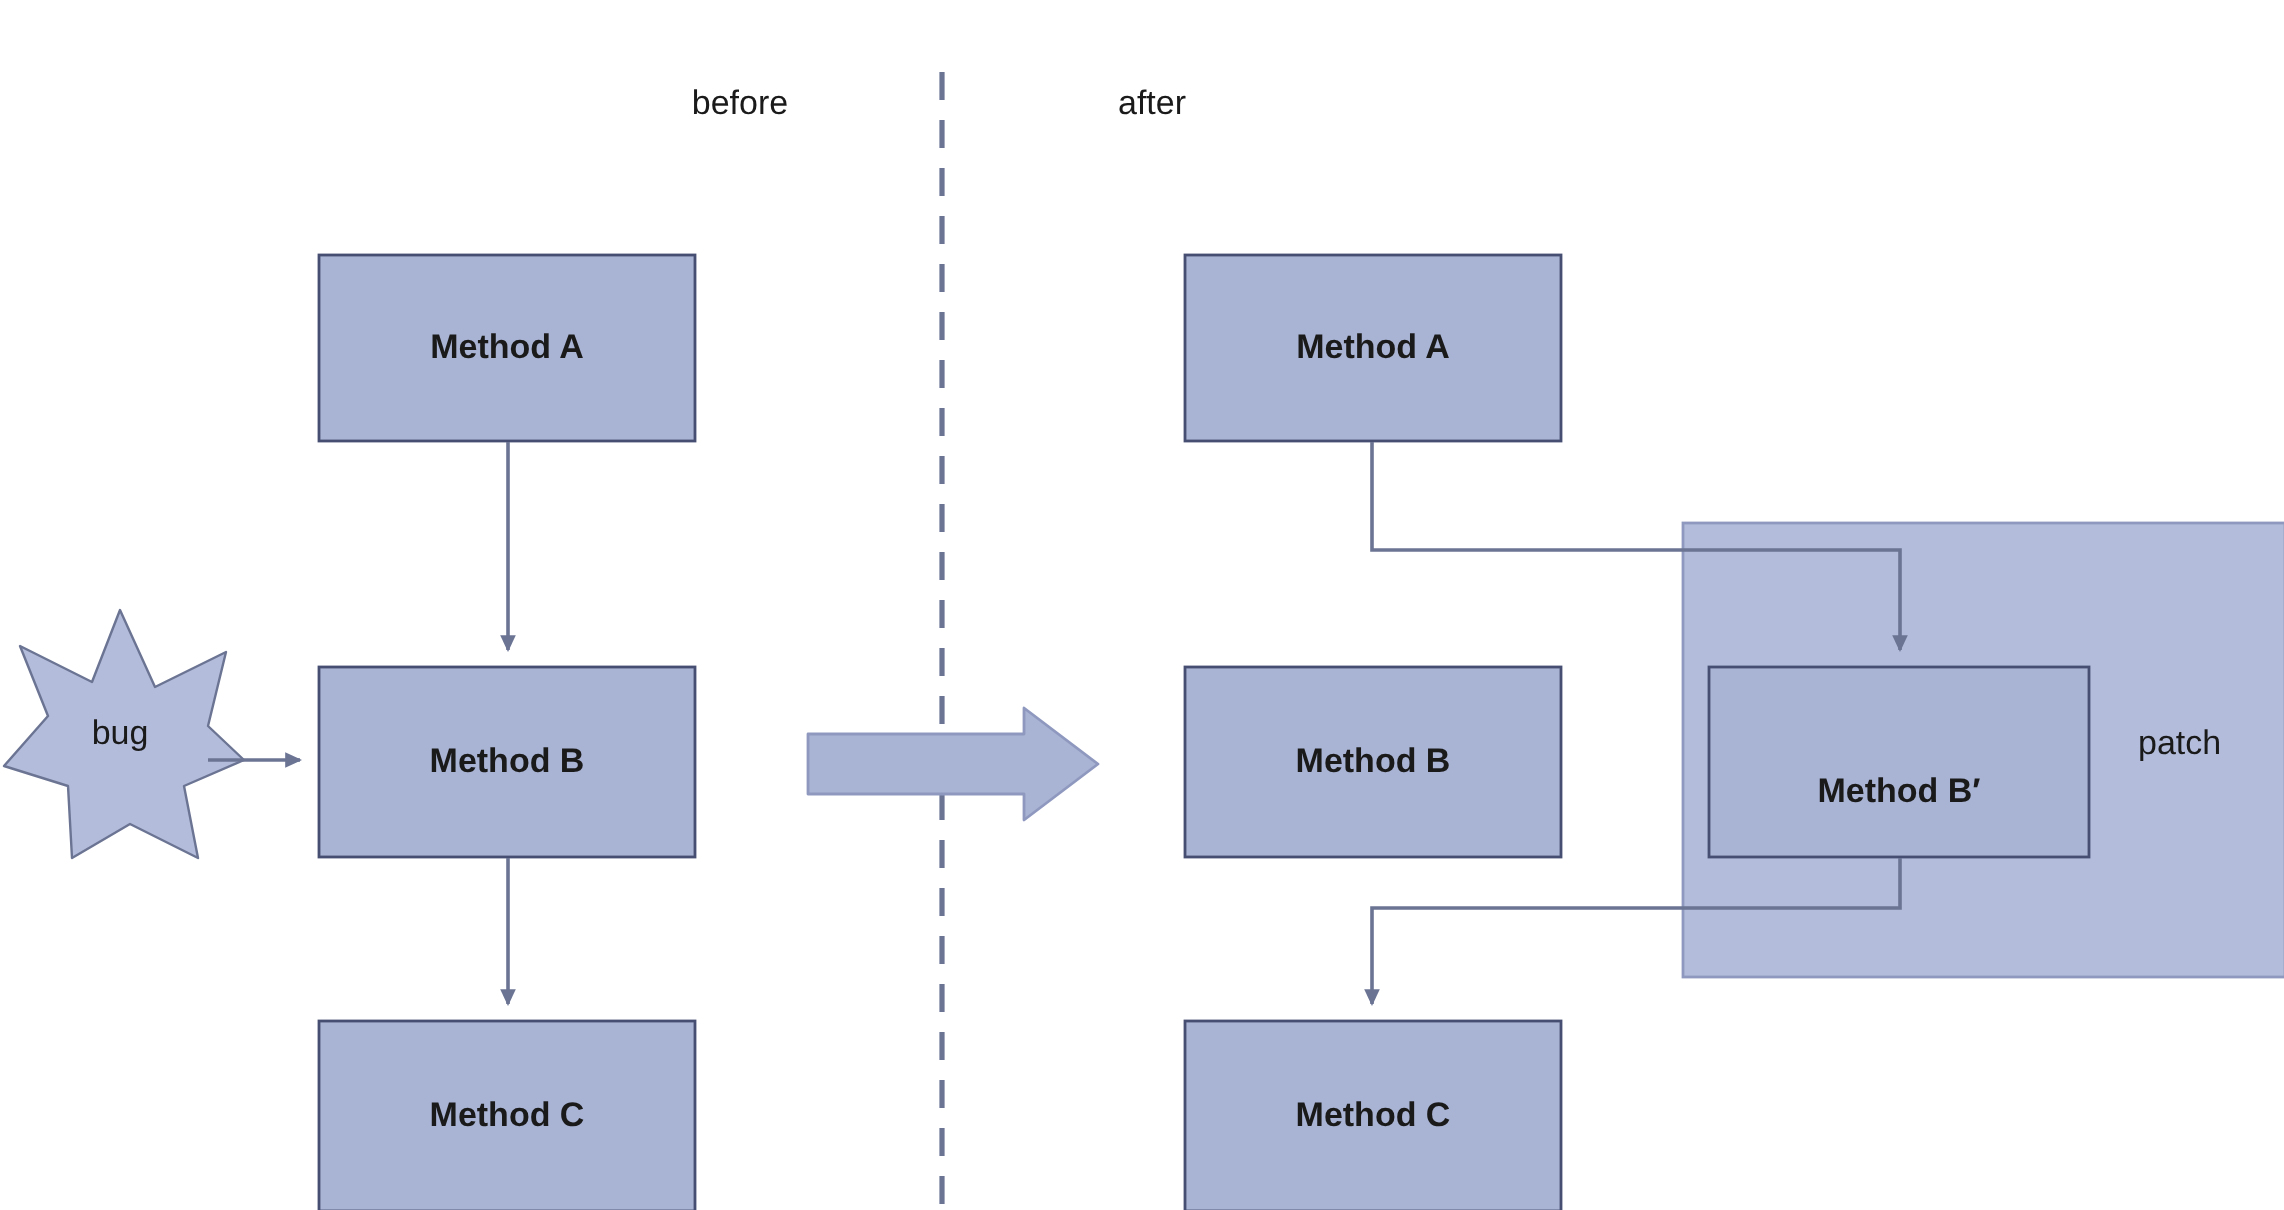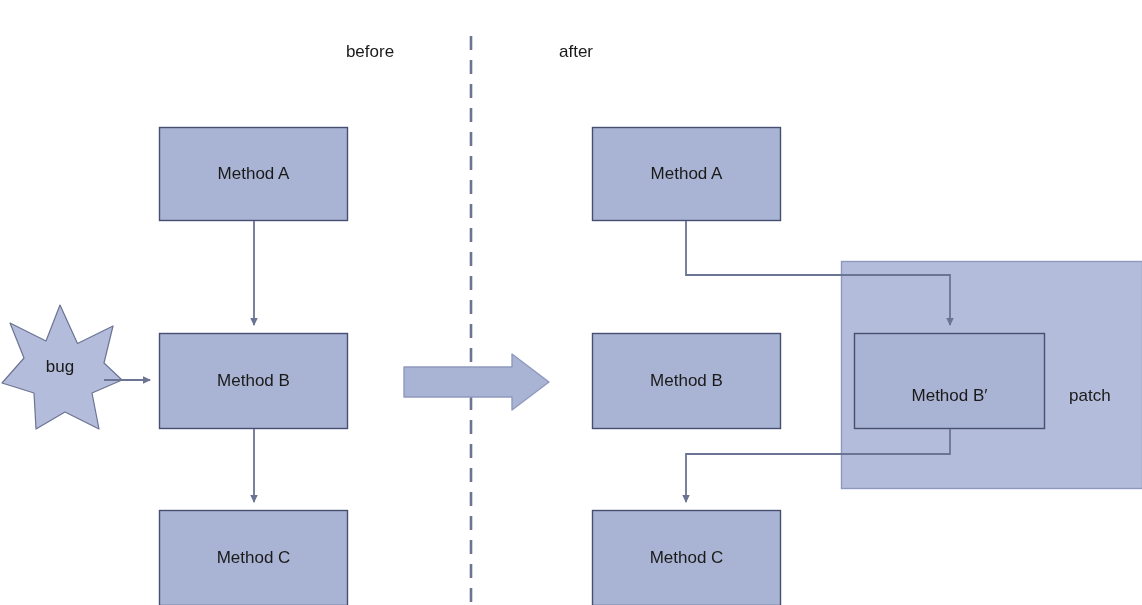--- a/index.html
+++ b/index.html
@@ -37,20 +37,21 @@
     margin: 0;
     color: #1a1a1a;
     font-size: 17px;
     line-height: 1.2;
     white-space: nowrap;
     -webkit-font-smoothing: antialiased;
   }
   .node-label {
     text-align: center;
     transform: translate(-50%, -50%);
+    font-weight: bold;
   }
   .panel-label {
     text-align: center;
     transform: translate(-50%, 0);
     font-size: 17px;
   }
   .region-label {
     transform: translate(0, -50%);
   }
   .bug-label {
@@ -112,15 +113,15 @@
 
   <div class="node-label" style="left:253.5px; top:138px;">Method A</div>
   <div class="node-label" style="left:253.5px; top:345px;">Method B</div>
   <div class="node-label" style="left:253.5px; top:522px;">Method C</div>
 
   <div class="node-label" style="left:686.5px; top:138px;">Method A</div>
   <div class="node-label" style="left:686.5px; top:345px;">Method B</div>
   <div class="node-label" style="left:686.5px; top:522px;">Method C</div>
   <div class="node-label" style="left:949.5px; top:360px;">Method B′</div>
 
-  <div class="region-label" style="left:1069px; top:360px;text-align:right;">patch</div>
+  <div class="region-label" style="left:1069px; top:336px;text-align:right;">patch</div>
 
 </div>
 
 </body></html>

